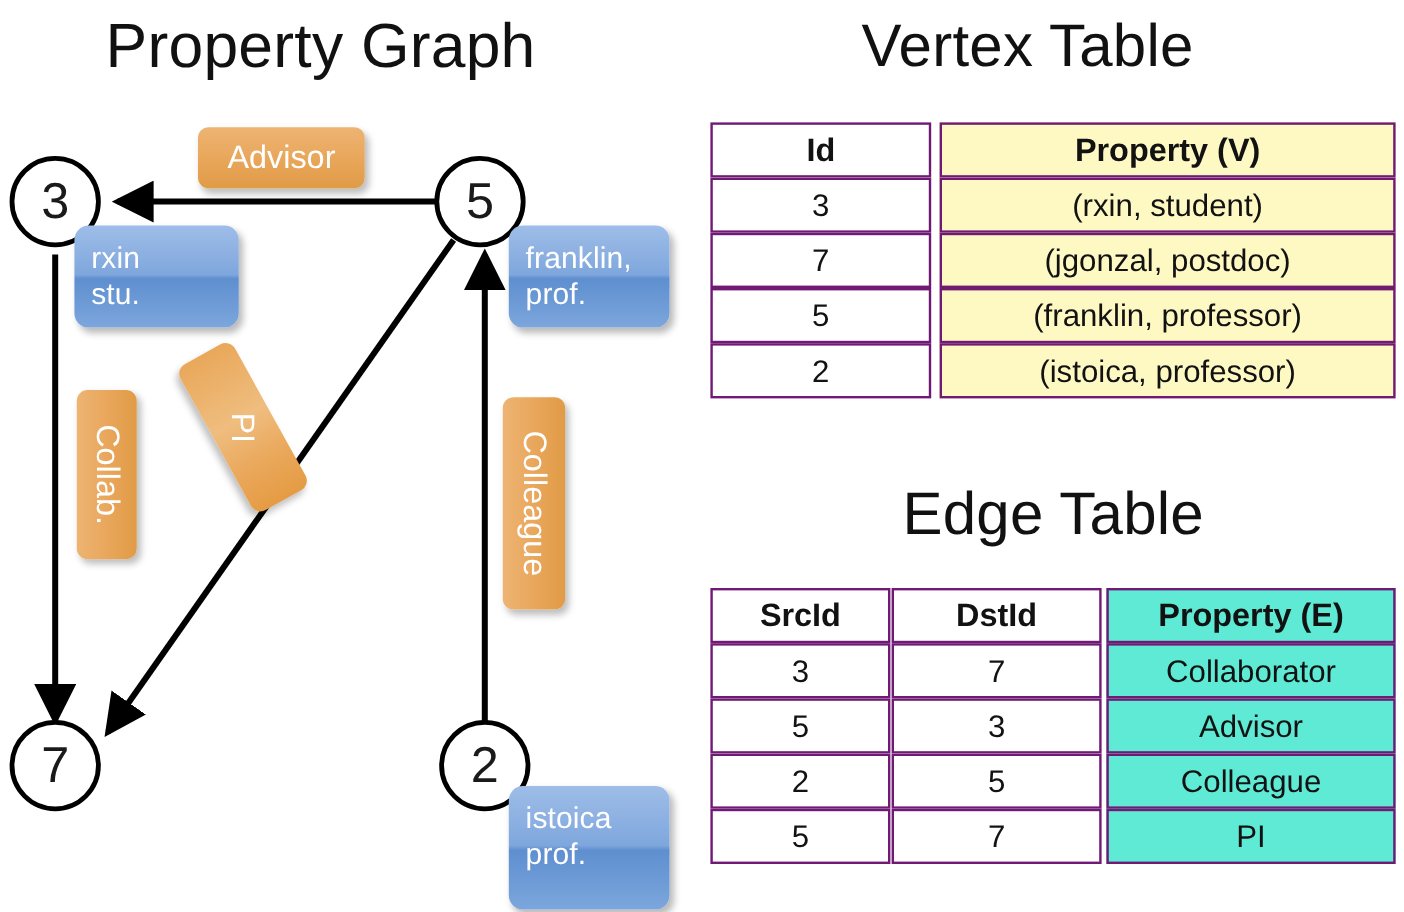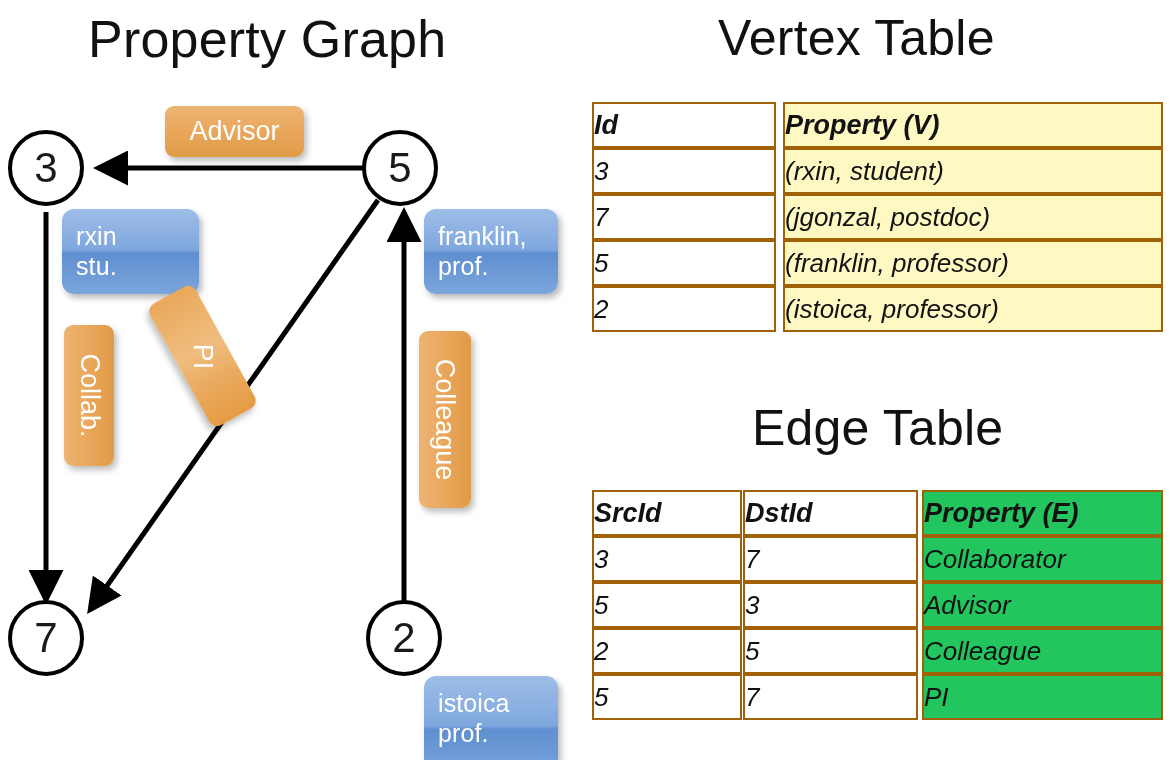--- a/index.html
+++ b/index.html
@@ -73,21 +73,20 @@
     box-shadow: 3px 4px 6px rgba(0,0,0,0.28);
     color: #ffffff;
     font-size: 25px;
     line-height: 30px;
     font-family: "Liberation Sans", sans-serif;
     font-weight: 300;
     padding: 12px 0 12px 14px;
     box-sizing: border-box;
     z-index: 6;
     letter-spacing: 0.1px;
-    margin-top: 21px;
   }
 
   
   .edge-label {
     position: absolute;
     border-radius: 9px;
     background: linear-gradient(to right, #e9a85a 0%, #efbd7f 45%, #eaa95d 72%, #e59b43 100%);
     box-shadow: 3px 4px 6px rgba(0,0,0,0.26);
     color: #ffffff;
     font-size: 27px;
@@ -135,35 +134,35 @@
   }
 
   table.gtable {
     position: absolute;
     border-collapse: separate;
     border-spacing: 0;
     table-layout: fixed;
     font-family: "Liberation Sans", sans-serif;
   }
   table.gtable td {
-    border: 2px solid #a16207;
+    border: 2px solid #701a75;
+    text-align: center;
     font-weight: 300;
     font-size: 26px;
     color: #121212;
     padding: 0;
     height: 46px;
     box-sizing: border-box;
-    font-style: italic;
   }
   table.gtable td.hdr {
     font-weight: bold;
     font-size: 27px;
   }
   td.blue  { background: #fef9c3; }
-  td.peach { background: #22c55e; }
+  td.peach { background: #5eead4; }
   td.plain { background: #ffffff; }
 
   
   #vt-id       { left: 7px;   top: 102px; width: 184px; }
   #vt-prop     { left: 198px; top: 102px; width: 380px; }
   
   #et-src      { left: 7px;   top: 490px; width: 150px; }
   #et-dst      { left: 158px; top: 490px; width: 175px; }
   #et-prop     { left: 337px; top: 490px; width: 241px; }
 </style>

